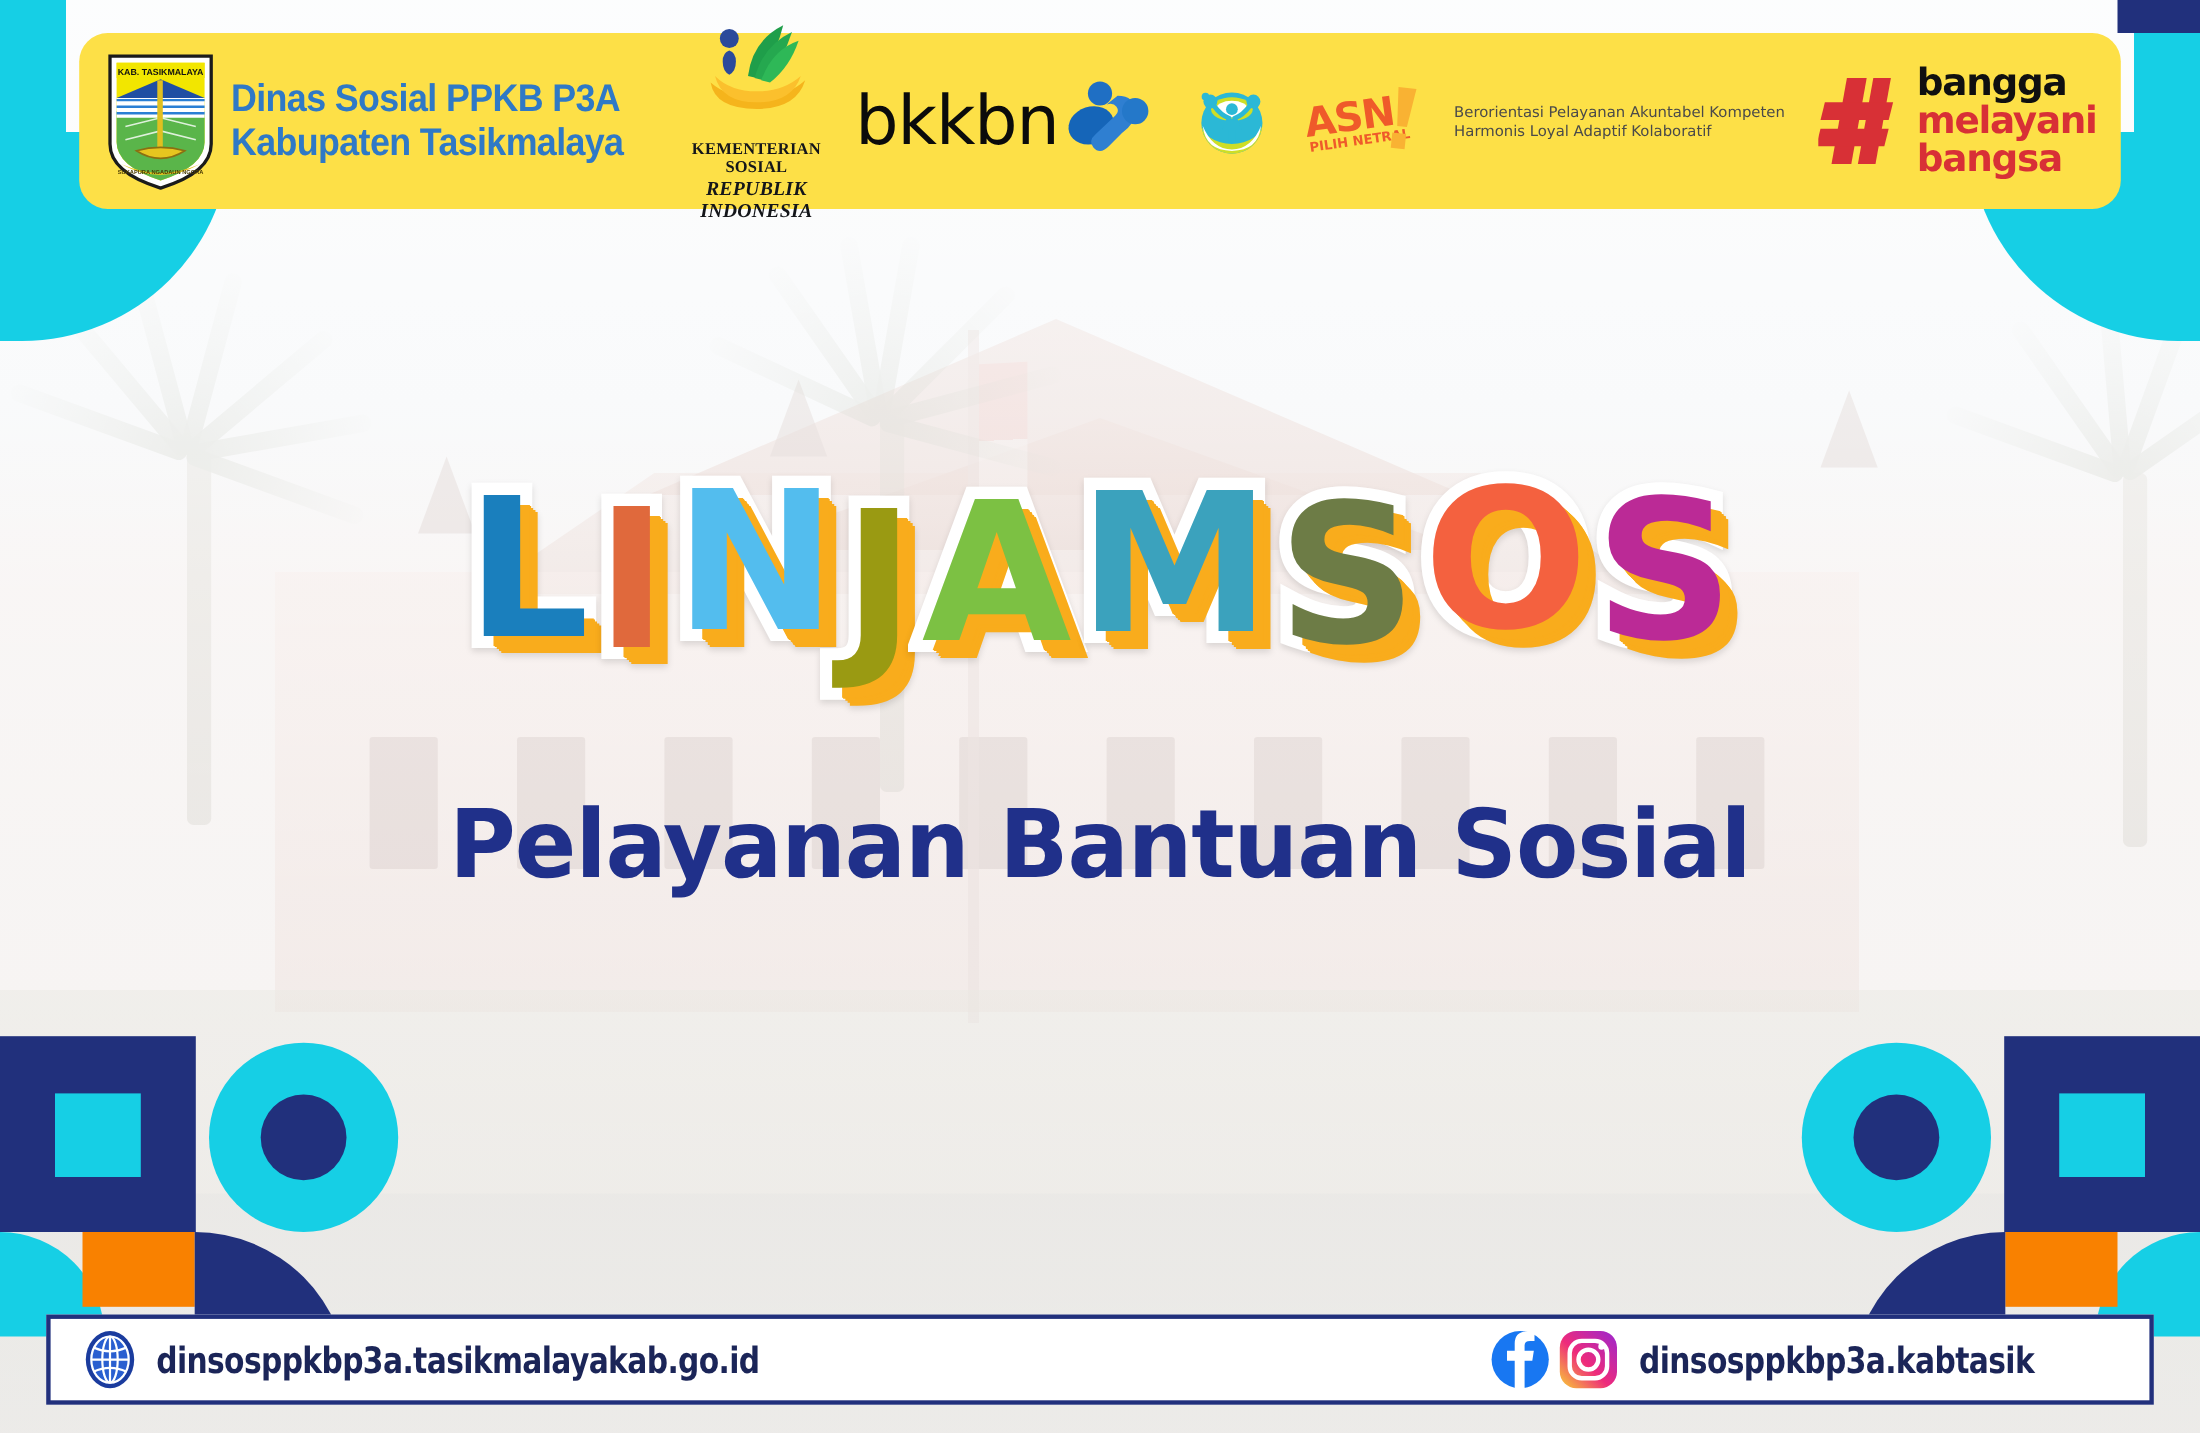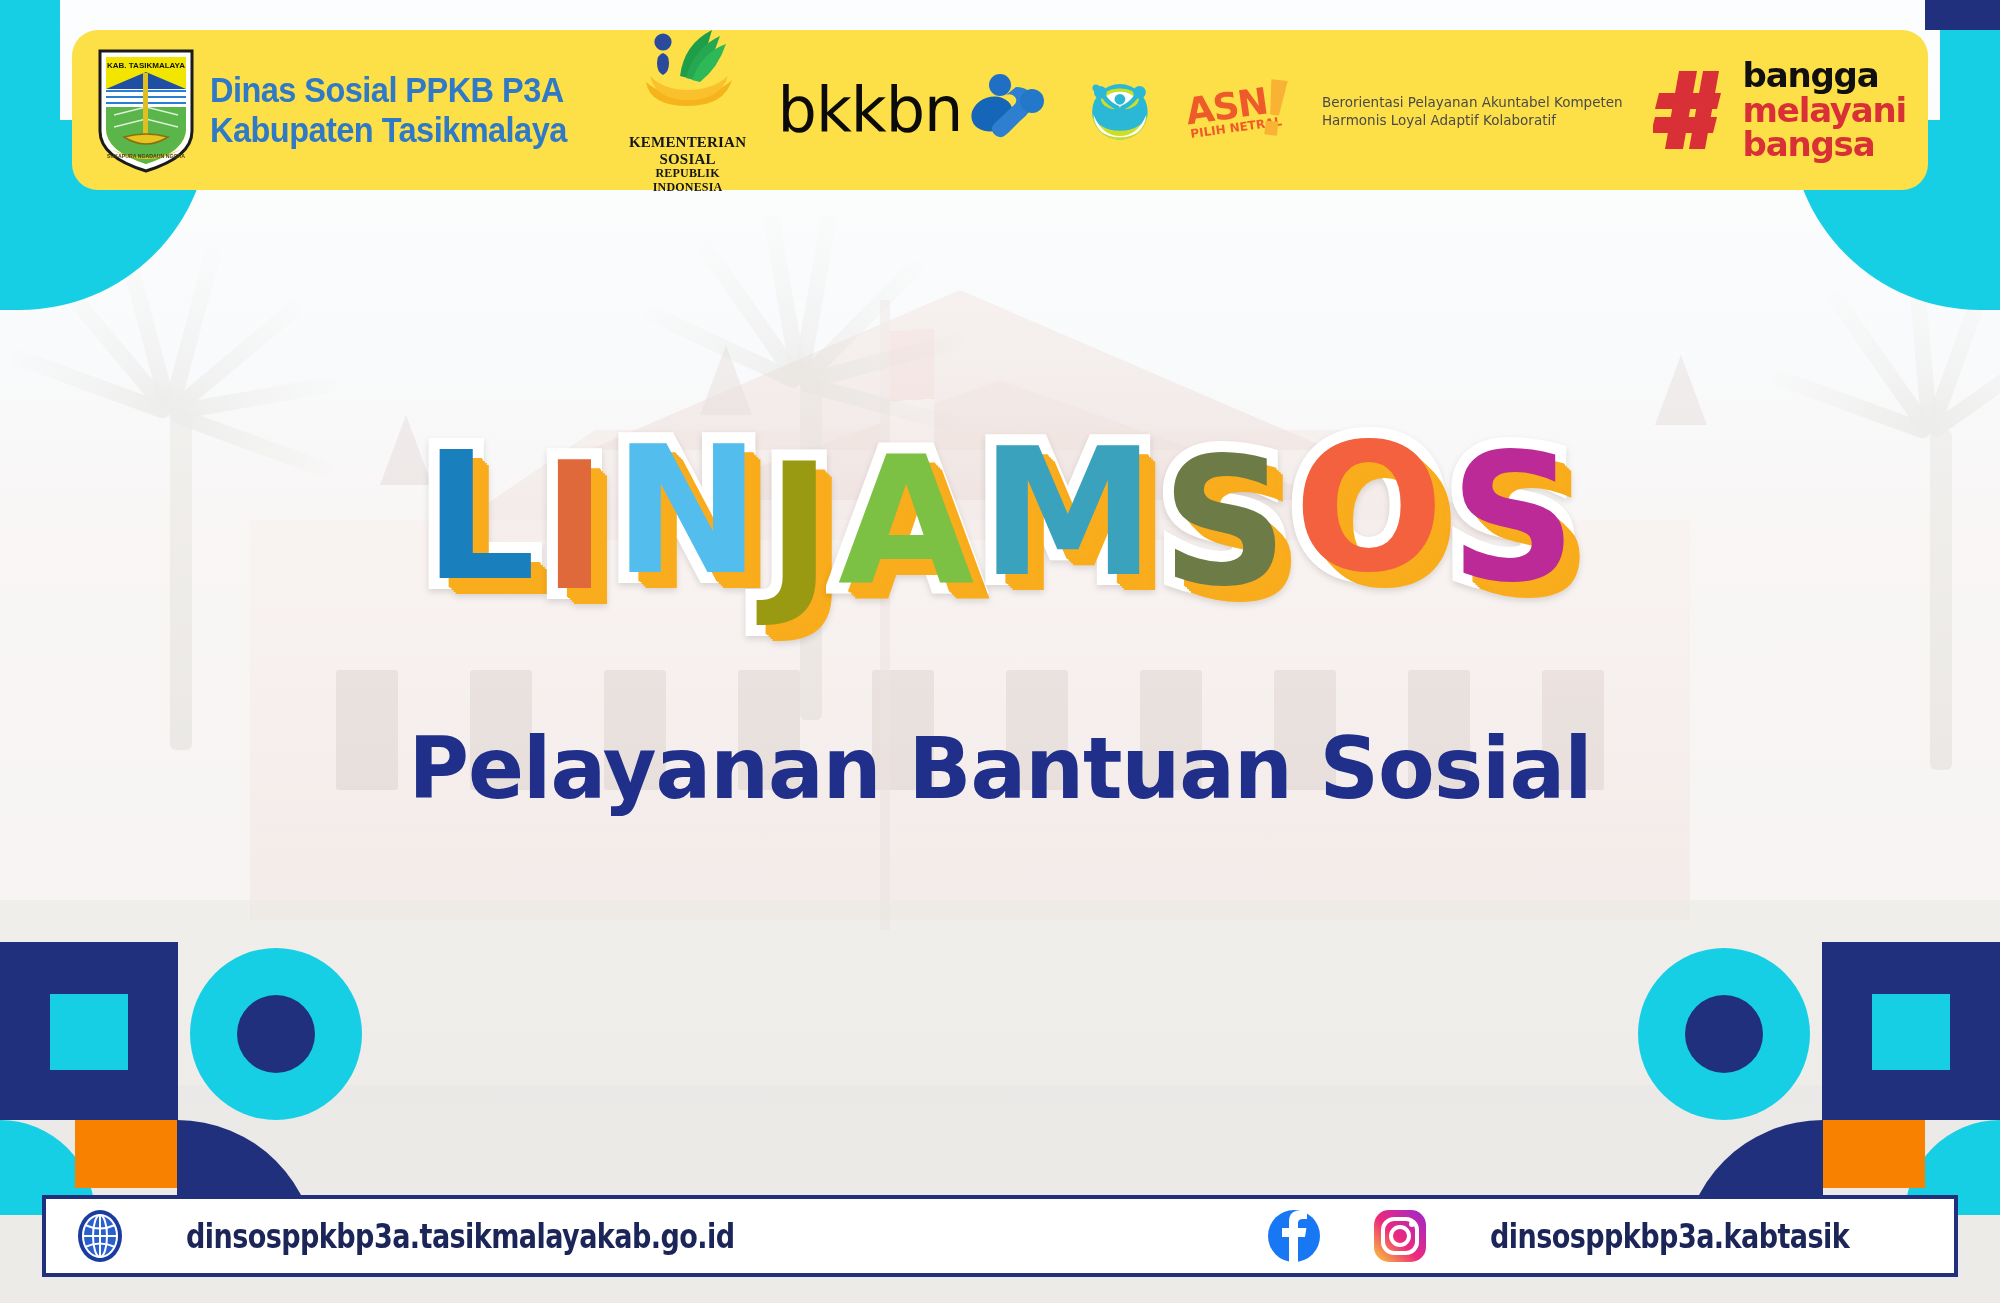--- a/index.html
+++ b/index.html
@@ -209,21 +209,21 @@
     white-space: nowrap;
   }
 
   .kemensos { width: 130px; text-align: center; margin-left: 34px; }
   .kemensos .mark { height: 84px; }
   .kemensos .cap {
     font-family: "Liberation Serif", serif;
     font-weight: bold; font-size: 15px; color: #14161a;
     line-height: 1.12; margin-top: 20px; letter-spacing: .2px;
   }
-  .kemensos .cap small { font-size: 12px; display:block; }
+  .kemensos .cap small { font-size: 18px; display:block;font-style:italic; }
 
   .bkkbn { margin-left: 30px; display: flex; align-items: center; }
   .bkkbn .word {
     font-family: "DejaVu Sans", sans-serif;
     font-size: 62px; font-weight: 400; color: #0b0b0b;
     letter-spacing: -1px; line-height: 1;
   }
   .bkkbn .sym { margin-left: 4px; }
 
   .ramah { margin-left: 34px; }
@@ -297,21 +297,21 @@
   .contact-bar {
     position: absolute;
     left: 42px; bottom: 26px; width: 1916px; height: 82px;
     background: #ffffff;
     border: 4px solid #21307c;
     display: flex;
     align-items: center;
     justify-content: space-between;
     padding: 0 26px;
   }
-  .cgroup { display: flex; align-items: center; gap: 44px; }
+  .cgroup { display: flex; align-items: center; }
   .cgroup .txt {
     font-family: "DejaVu Sans", sans-serif;
     font-weight: bold;
     font-size: 33px;
     color: #1b2558;
     letter-spacing: -0.7px;
     transform: scaleX(.82);
     transform-origin: left center;
     white-space: nowrap;
     margin-left: 14px;

